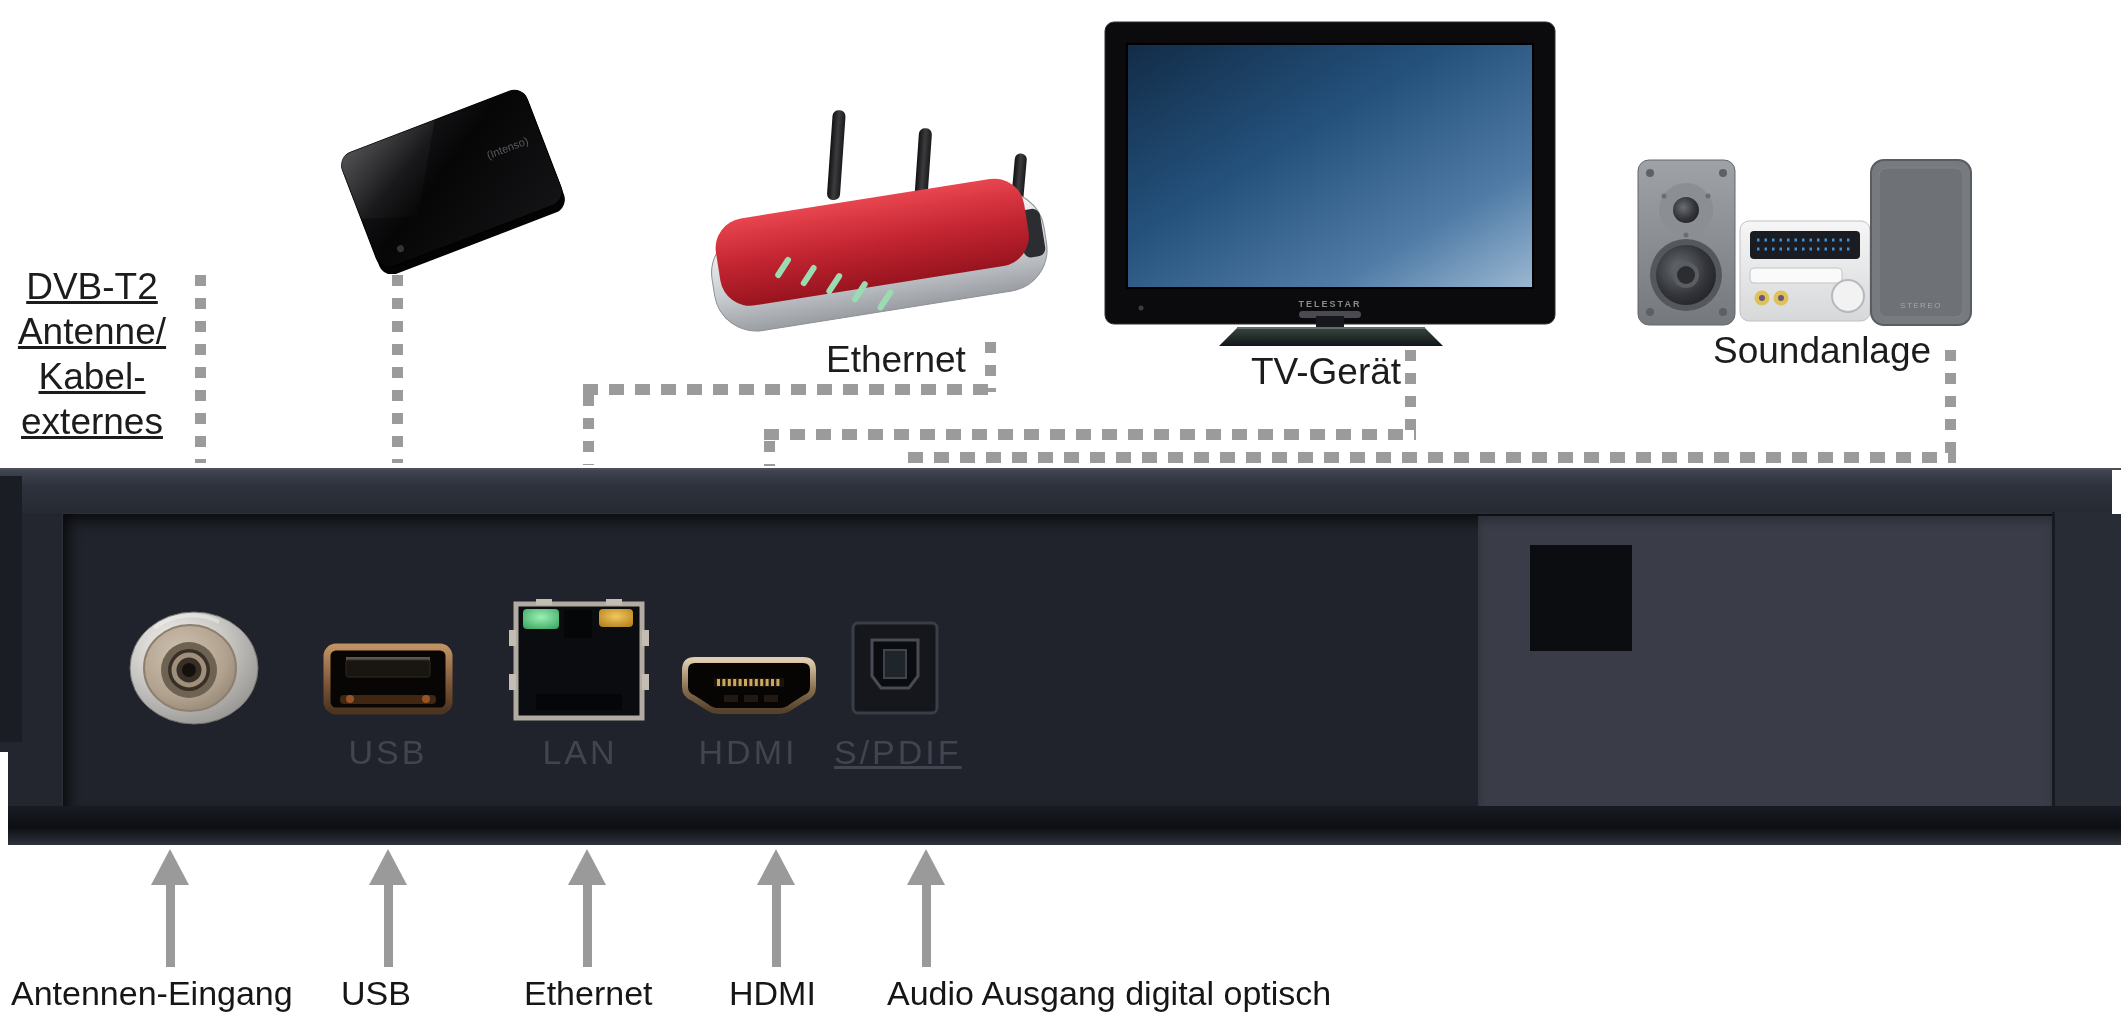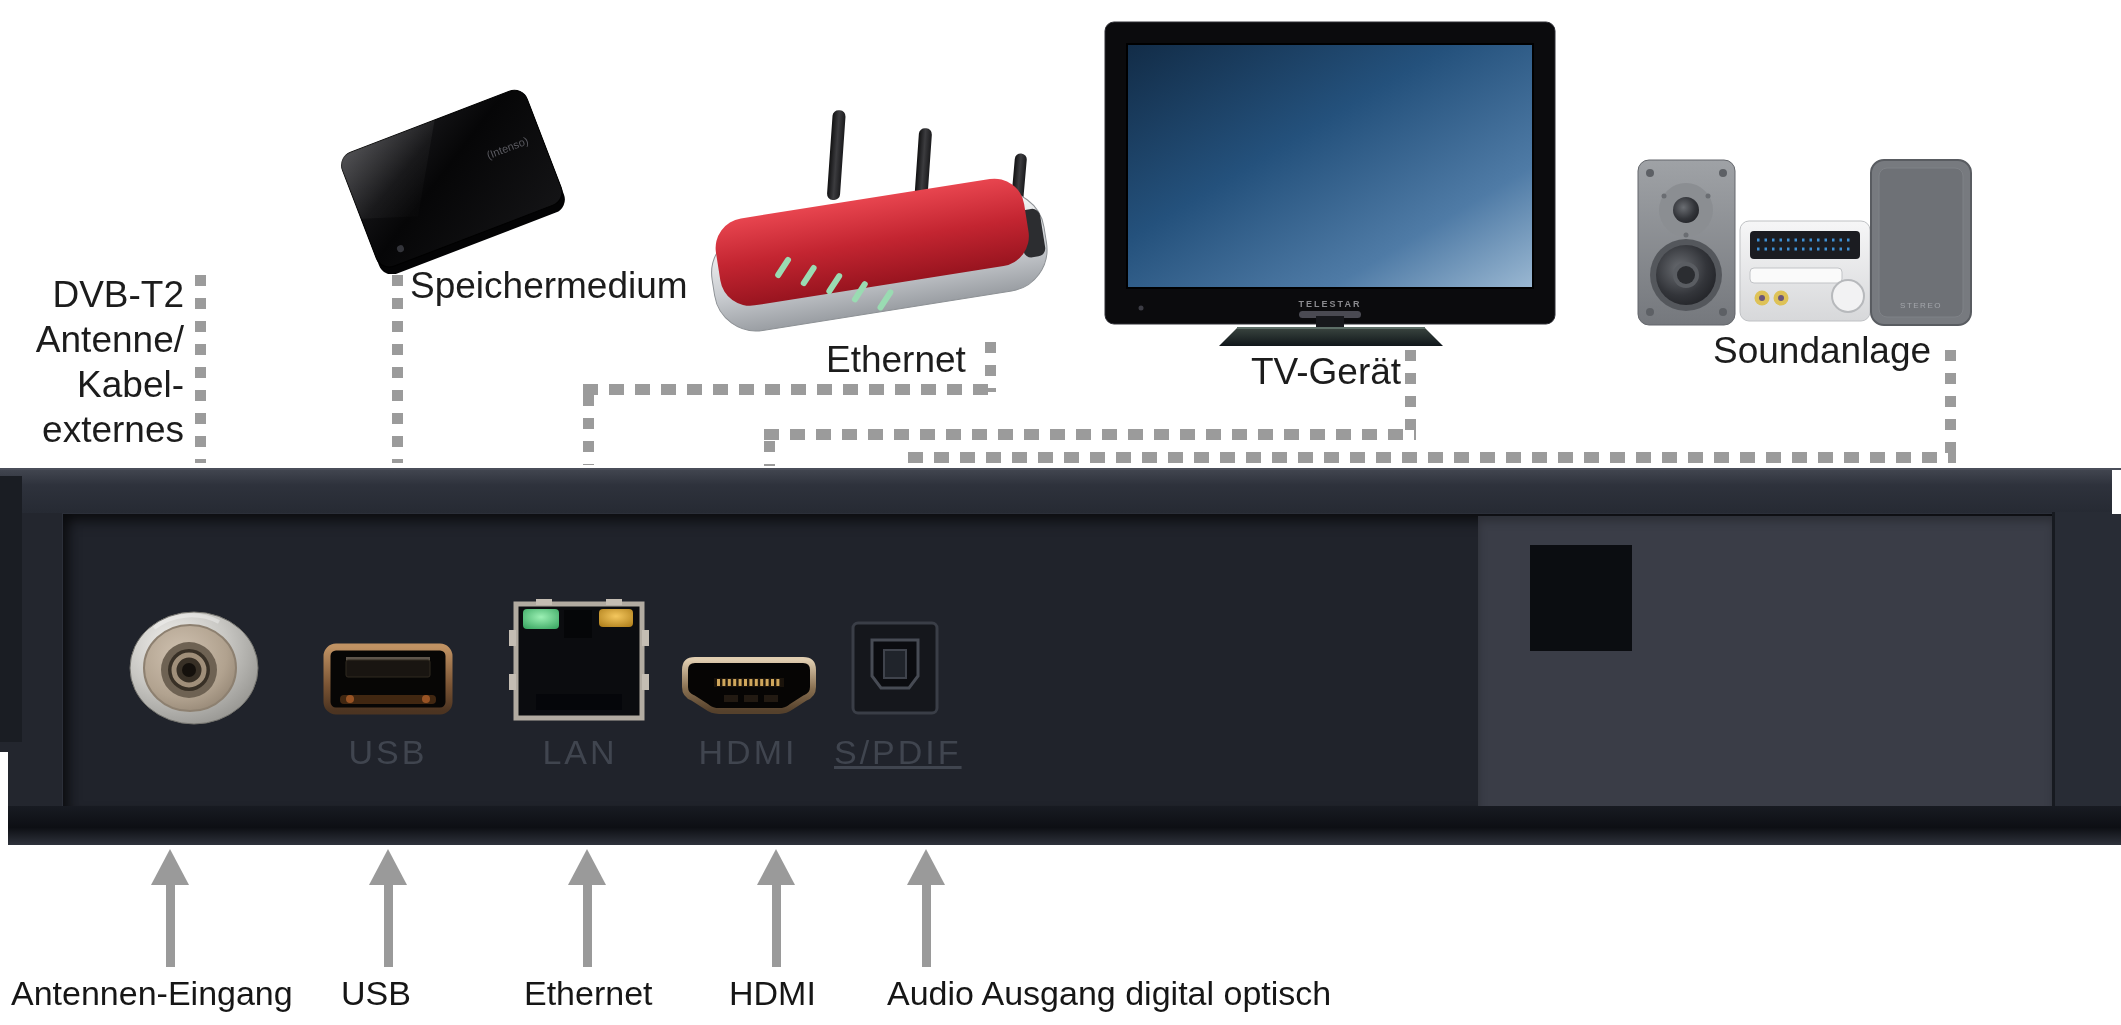--- a/index.html
+++ b/index.html
@@ -43,29 +43,28 @@
     background:linear-gradient(180deg,#181b22 0%,#0d0f14 55%,#2e323b 100%); }
   .leftbar { position:absolute; left:0; top:8px; width:22px; height:266px; background:#1a1d23; }
   .notch-tr { position:absolute; left:2112px; top:2px; width:9px; height:44px; background:#ffffff; }
   .notch-bl { position:absolute; left:0; top:284px; width:8px; height:93px; background:#ffffff; }
 </style>
 </head>
 <body>
 
 <div class="stage">
 
-  <div class="toplabel" style="left:0; top:272px; width:184px; text-align:right;">
+  <div class="toplabel" style="left:0; top:264px; width:184px; text-align:center;text-decoration:underline;">
     <div>DVB-T2</div>
     <div>Antenne/</div>
     <div>Kabel-</div>
     <div>externes</div>
   </div>
 
   <div class="toplabel" style="left:410px; top:263px;">
-    <div>Speichermedium</div>
   </div>
 
   <div class="toplabel" style="left:826px; top:337px;">Ethernet</div>
 
   <div class="toplabel" style="left:1251px; top:349px;">TV-Gerät</div>
 
   <div class="toplabel" style="left:1713px; top:328px;">Soundanlage</div>
 
   <div class="vdash" style="left:195px; top:275px; height:188px;"></div>
   <div class="vdash" style="left:392px; top:275px; height:188px;"></div>

